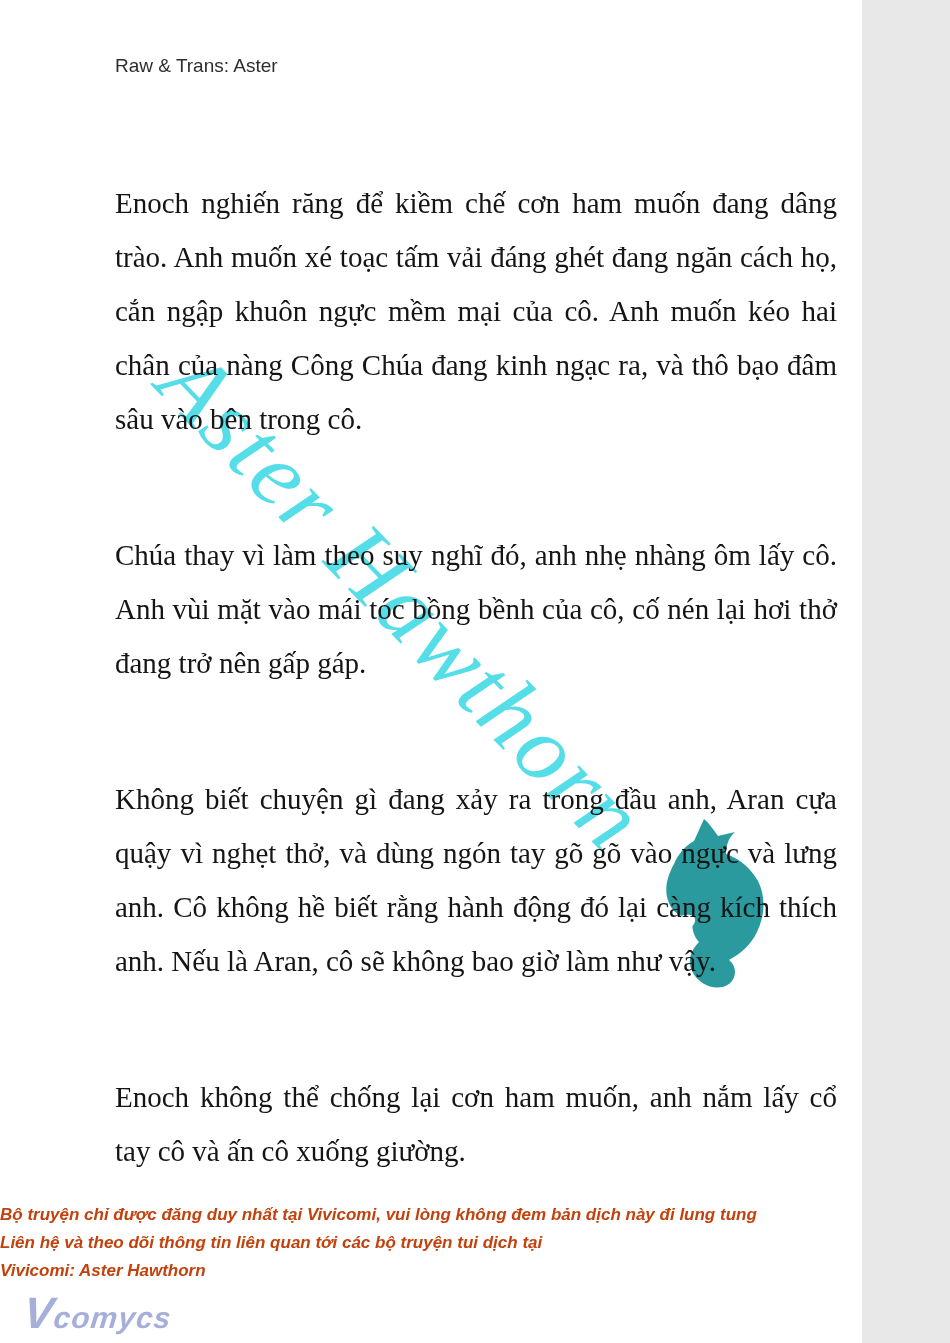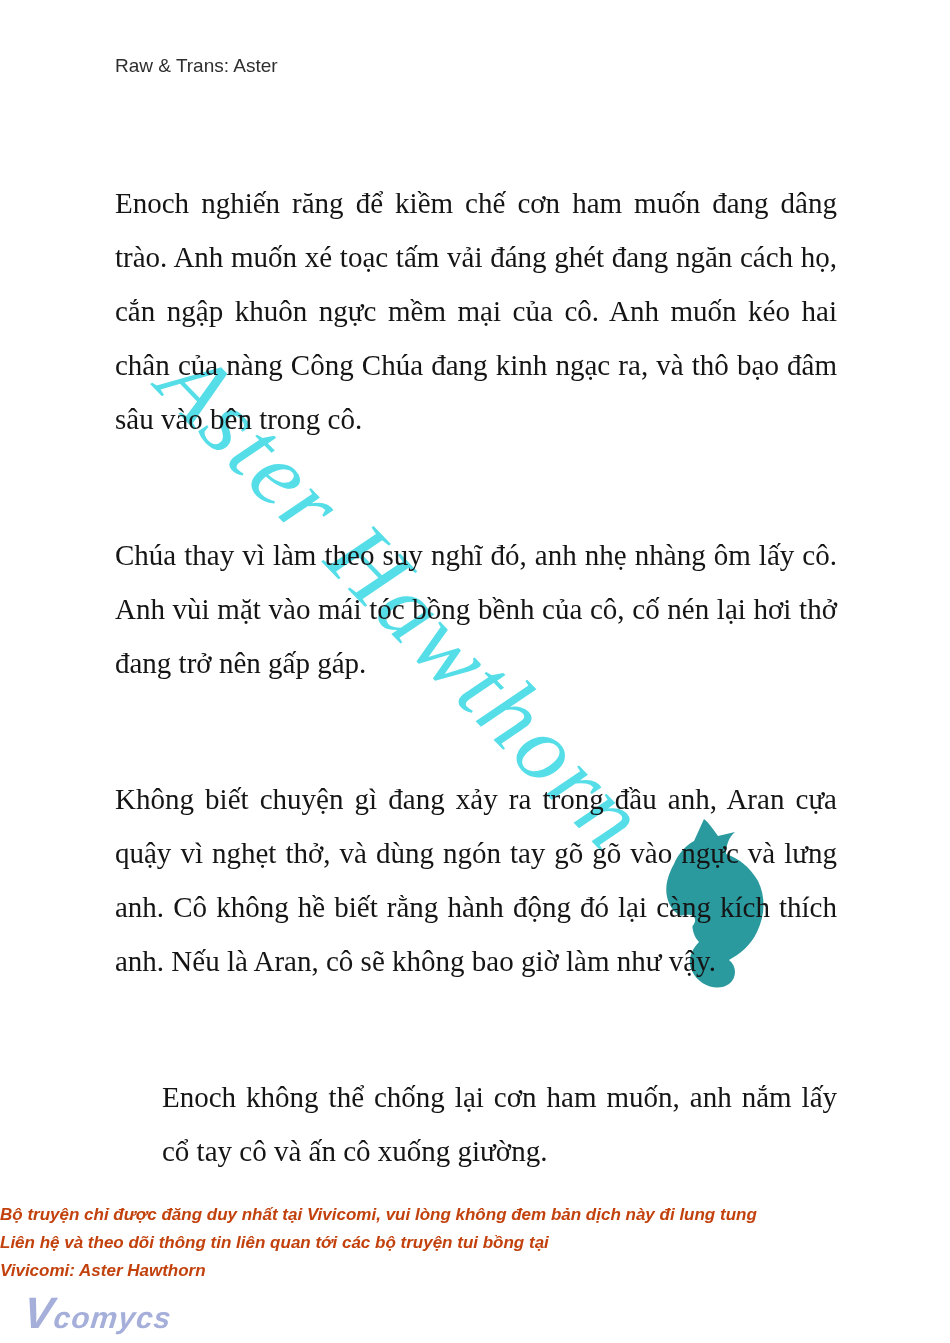--- a/index.html
+++ b/index.html
@@ -1,19 +1,19 @@
 <!DOCTYPE html>
 <html><head>
 <meta charset="utf-8">
 <style>
   * { margin: 0; padding: 0; box-sizing: border-box; }
   html, body { background: #e8e8e8; }
   .page {
     position: relative;
-    width: 950px;
+    width: 862px;
     height: 1343px;
     background: #ffffff;
     overflow: hidden;
     font-family: "Liberation Serif", serif;
   }
   .header-credit {
     position: absolute;
     left: 115px;
     top: 55px;
     font-family: "Liberation Sans", sans-serif;
@@ -50,21 +50,21 @@
     left: 115px;
     top: 176px;
     width: 722px;
     font-size: 29px;
     line-height: 54px;
     color: #151515;
     text-align: justify;
     z-index: 2;
   }
   .body-text p { margin: 0 0 82px 0; }
-  .body-text p:last-child { margin-bottom: 0; margin-left: 47px; }
+  .body-text p:last-child { margin-bottom: 0; }
   .footer-note {
     position: absolute;
     left: 0;
     top: 1201px;
     width: 950px;
     text-align: left;
     font-family: "Liberation Sans", sans-serif;
     font-style: italic;
     font-weight: bold;
     font-size: 17px;
@@ -119,19 +119,19 @@
 
   <div class="body-text">
     <p>Enoch nghiến răng để kiềm chế cơn ham muốn đang dâng trào. Anh muốn xé toạc tấm vải đáng ghét đang ngăn cách họ, cắn ngập khuôn ngực mềm mại của cô. Anh muốn kéo hai chân của nàng Công Chúa đang kinh ngạc ra, và thô bạo đâm sâu vào bên trong cô.</p>
     <p>Chúa thay vì làm theo suy nghĩ đó, anh nhẹ nhàng ôm lấy cô. Anh vùi mặt vào mái tóc bồng bềnh của cô, cố nén lại hơi thở đang trở nên gấp gáp.</p>
     <p>Không biết chuyện gì đang xảy ra trong đầu anh, Aran cựa quậy vì nghẹt thở, và dùng ngón tay gõ gõ vào ngực và lưng anh. Cô không hề biết rằng hành động đó lại càng kích thích anh. Nếu là Aran, cô sẽ không bao giờ làm như vậy.</p>
     <p>Enoch không thể chống lại cơn ham muốn, anh nắm lấy cổ tay cô và ấn cô xuống giường.</p>
   </div>
 
   <div class="footer-note">
     <div>Bộ truyện chỉ được đăng duy nhất tại Vivicomi, vui lòng không đem bản dịch này đi lung tung</div>
-    <div>Liên hệ và theo dõi thông tin liên quan tới các bộ truyện tui bồng tại</div>
+    <div>Liên hệ và theo dõi thông tin liên quan tới các bộ truyện tui dịch tại</div>
     <div>Vivicomi: Aster Hawthorn</div>
   </div>
 
   <div class="logo">Vcomycs</div>
 
 </div>
 
 </body></html>

